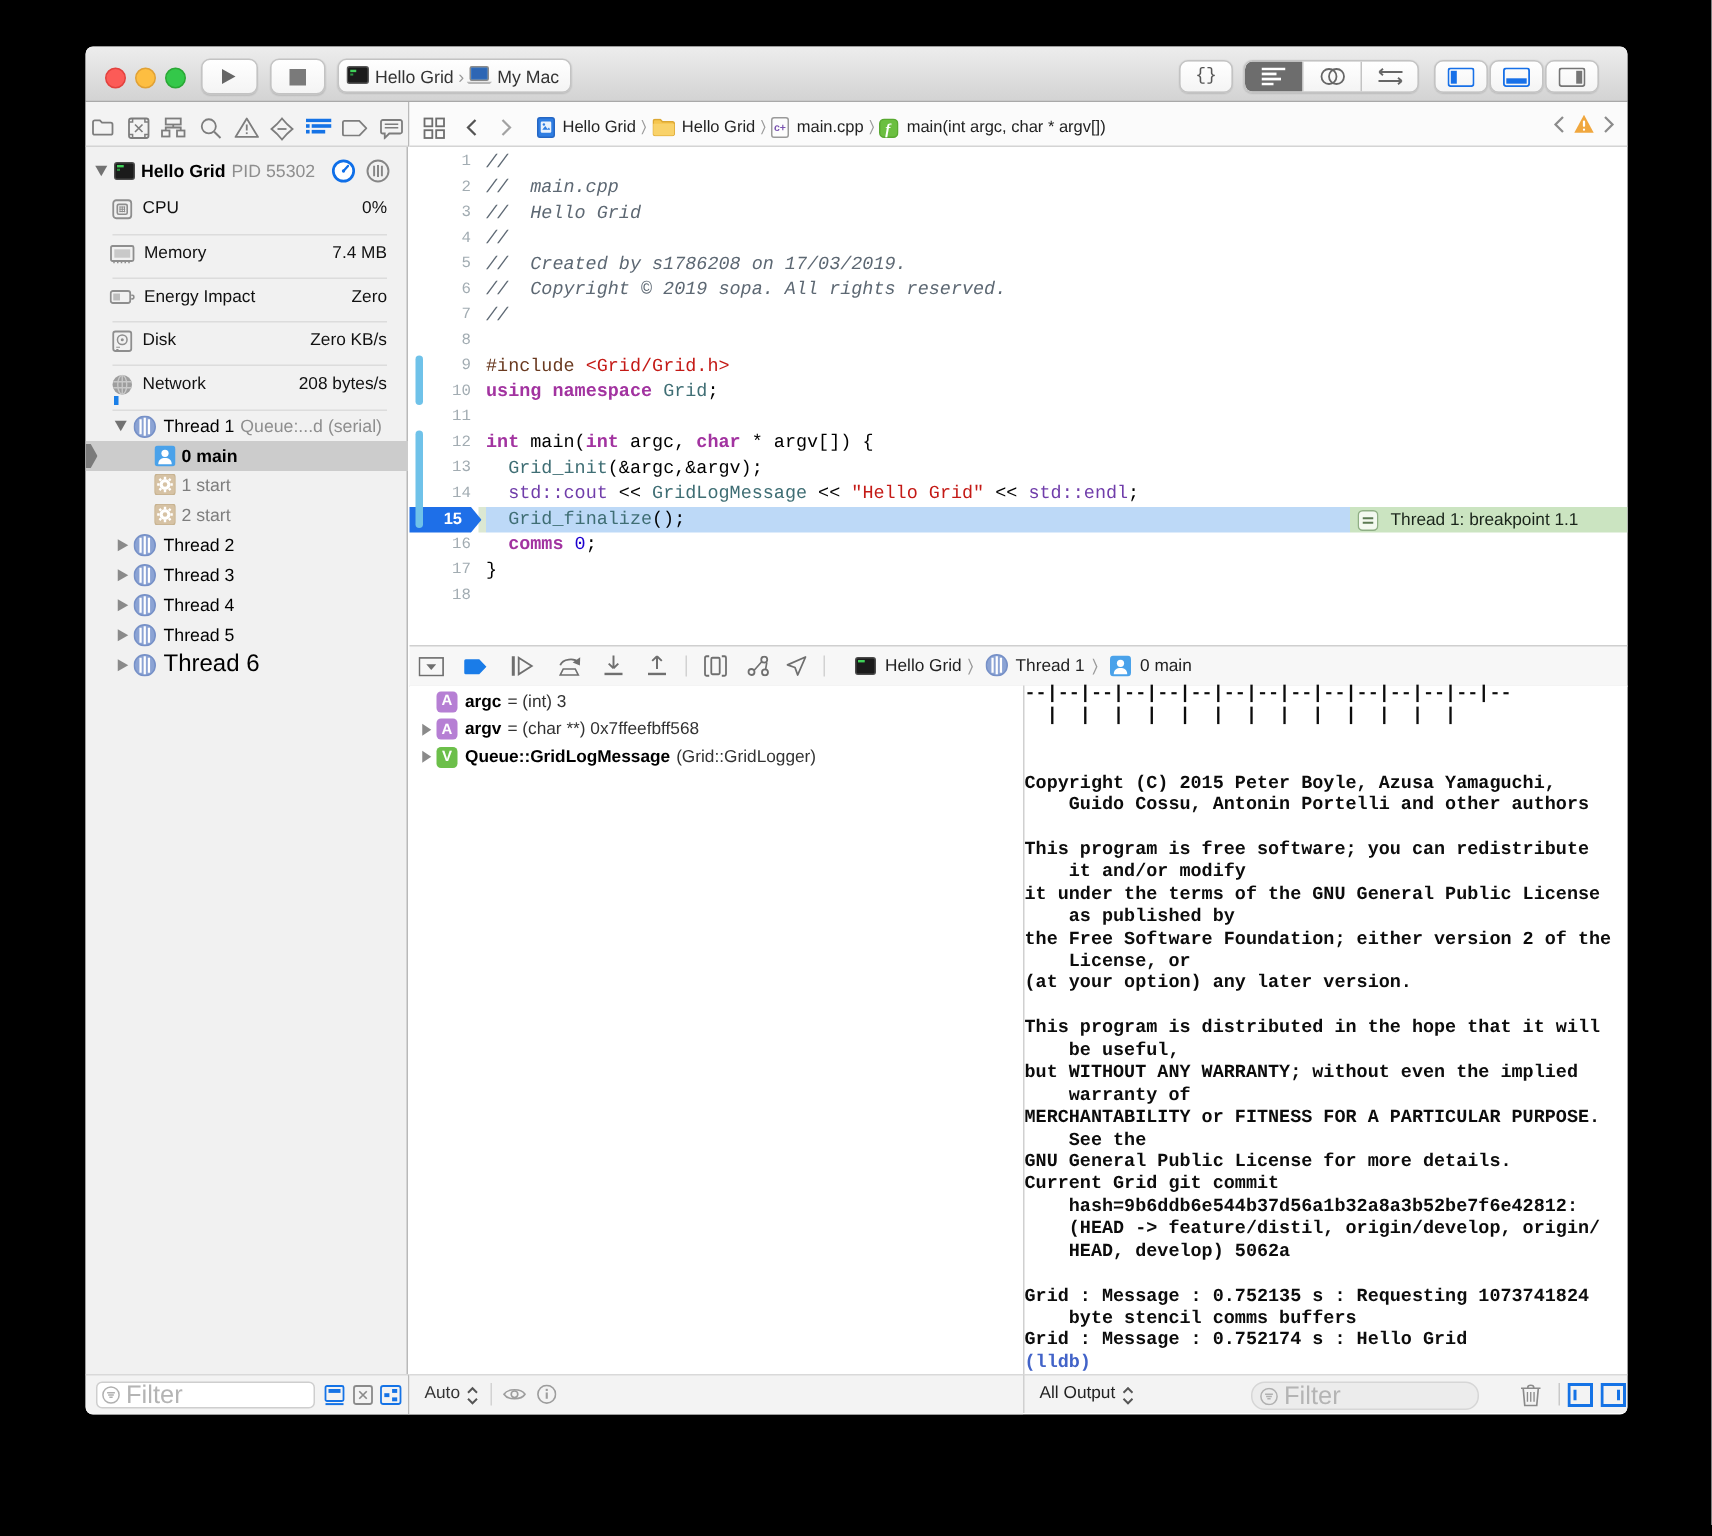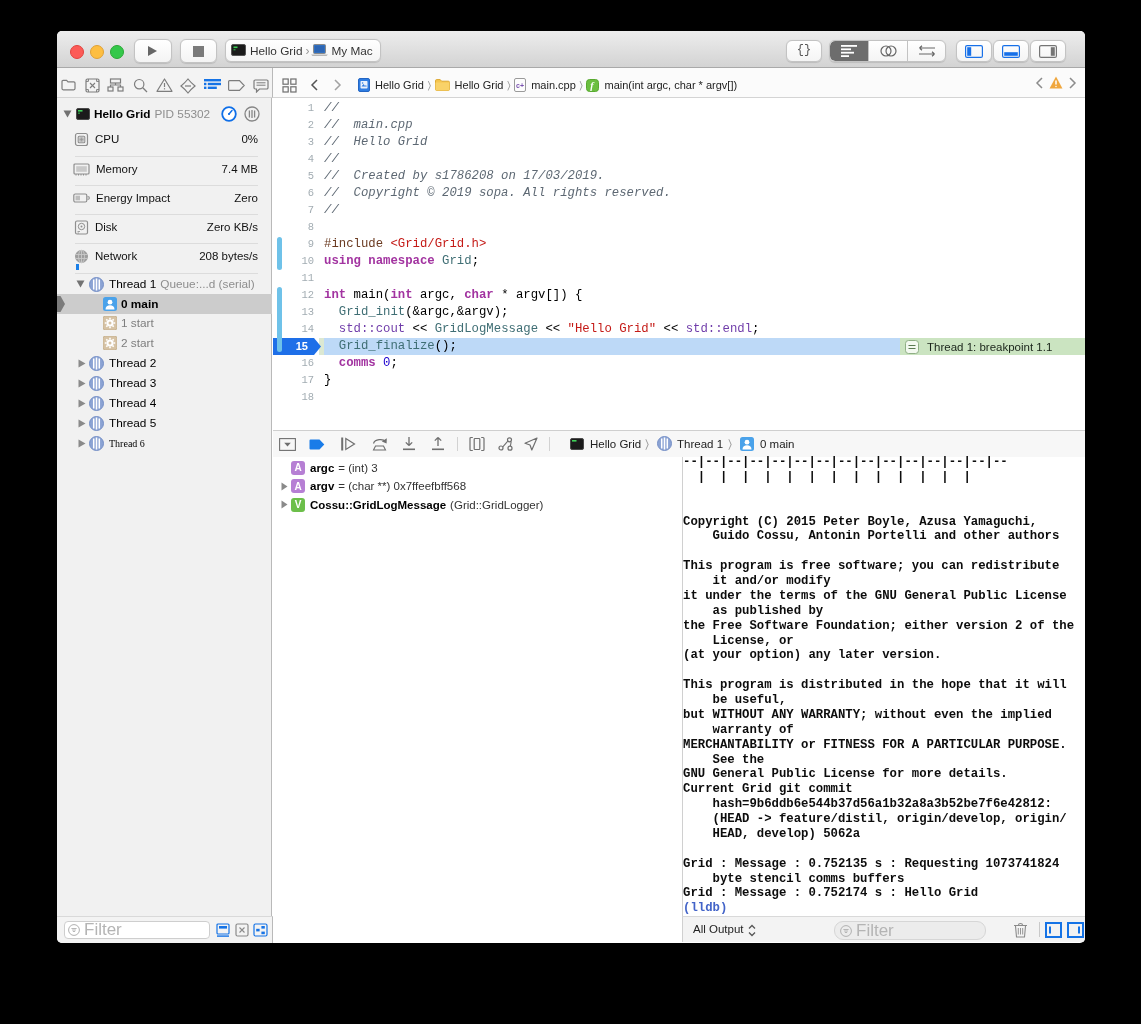--- a/index.html
+++ b/index.html
@@ -417,21 +417,21 @@
         <span style="margin-left:5px;font-size:11.8px;color:#000;">Thread 5</span>
       </div>
     <div class="srow" style="top:336px;height:18px;">
         <svg style="margin-left:21px;" width="8" height="9" viewBox="0 0 8 9">
           <path d="M0.5 0.5 L7.5 4.5 L0.5 8.5 Z" fill="#8a8a8a"></path>
         </svg>
         <svg style="margin-left:3px;" width="15" height="15" viewBox="0 0 15 15">
           <circle cx="7.5" cy="7.5" r="7" fill="#8ba3d4" stroke="#7690c7"></circle>
           <path d="M4.7 2.5 V12.5 M7.5 1.5 V13.5 M10.3 2.5 V12.5" stroke="#fff" stroke-width="1.5"></path>
         </svg>
-        <span style="margin-left:5px;font-size:10px;color:#000;font-family:Liberation Serif, serif;">Thread 6</span>
+        <span style="margin-left:5px;font-size:16px;color:#000;">Thread 6</span>
       </div>
   </div>
 
   <div id="editor" class="abs">
 
     <div class="abs" style="left:0;top:240px;width:41px;height:17px;background:#1e6fe8;"></div>
     <div class="abs" style="left:46px;top:240px;width:5px;height:17px;background:#dce8d2;"></div>
     <div class="abs" style="left:51px;top:240px;width:576px;height:17px;background:#bdd9f7;"></div>
     <svg class="abs" style="left:41px;top:240px;" width="7" height="17" viewBox="0 0 7 17">
         <path d="M0 0 L7 8.5 L0 17 Z" fill="#1e6fe8"></path>
@@ -557,21 +557,21 @@
         </svg>
       <div class="vbadge" style="margin-left:3.5px;background:#b67fd4;">A</div>
       <span style="margin-left:5px;font-size:11.5px;font-weight:bold;color:#000;text-align:right;">argv</span>
       <span style="margin-left:4px;font-size:11.5px;color:#333;">= (char **) 0x7ffeefbff568</span>
     </div>
     <div class="vrow" style="top:38px;">
       <svg style="margin-left:7.5px;" width="7" height="9" viewBox="0 0 7 9">
           <path d="M0.5 0.5 L6.5 4.5 L0.5 8.5 Z" fill="#8a8a8a"></path>
         </svg>
       <div class="vbadge" style="margin-left:3.5px;background:#6cbf4a;">V</div>
-      <span style="margin-left:5px;font-size:11.5px;font-weight:bold;color:#000;">Cossu::GridLogMessage</span>
+      <span style="margin-left:5px;font-size:11.5px;font-weight:bold;color:#000;">Queue::GridLogMessage</span>
       <span style="margin-left:4px;font-size:11.5px;color:#333;">(Grid::GridLogger)</span>
     </div>
   </div>
 
   <div id="console" class="abs">
     <pre id="constext" style="margin:0;">--|--|--|--|--|--|--|--|--|--|--|--|--|--|--
   |  |  |  |  |  |  |  |  |  |  |  |  |
 
 
 Copyright (C) 2015 Peter Boyle, Azusa Yamaguchi,
@@ -620,20 +620,36 @@
         <rect x="1" y="1" width="12" height="12" rx="1.5" fill="none" stroke="#8a8a8a" stroke-width="1.2"></rect>
         <path d="M4.5 4.5 L9.5 9.5 M9.5 4.5 L4.5 9.5" stroke="#8a8a8a" stroke-width="1.1"></path>
       </svg>
     <svg class="abs" style="left:196px;top:6px;" width="15" height="14" viewBox="0 0 15 14">
         <rect x="1" y="1" width="13" height="12" rx="1.5" fill="none" stroke="#1573e6" stroke-width="1.2"></rect>
         <rect x="3.2" y="5.8" width="3.4" height="2.6" fill="#1573e6"></rect>
         <rect x="8.4" y="3" width="3.4" height="2.6" fill="#1573e6"></rect>
         <rect x="8.4" y="8.6" width="3.4" height="2.6" fill="#1573e6"></rect>
       </svg>
   </div>
+  <div id="varsbar" class="abs bbar" style="left:216px;width:409px;">
+    <span class="abs" style="left:10px;top:6px;font-size:11.5px;color:#333;">Auto</span>
+    <svg class="abs" style="left:38px;top:6.5px;" width="8" height="13" viewBox="0 0 8 13">
+        <path d="M1 4.5 L4 1.5 L7 4.5 M1 8.5 L4 11.5 L7 8.5" fill="none" stroke="#555" stroke-width="1.3"></path>
+      </svg>
+    <div class="abs" style="left:54px;top:5px;width:1px;height:15px;background:#d2d2d2;"></div>
+    <svg class="abs" style="left:62px;top:7px;" width="16" height="11" viewBox="0 0 16 11">
+        <path d="M1 5.5 C3.5 1.5 12.5 1.5 15 5.5 C12.5 9.5 3.5 9.5 1 5.5 Z" fill="none" stroke="#9d9d9d" stroke-width="1.1"></path>
+        <circle cx="8" cy="5.5" r="2.2" fill="none" stroke="#9d9d9d" stroke-width="1.1"></circle>
+      </svg>
+    <svg class="abs" style="left:85px;top:6px;" width="13" height="13" viewBox="0 0 13 13">
+        <circle cx="6.5" cy="6.5" r="5.9" fill="none" stroke="#9d9d9d" stroke-width="1.1"></circle>
+        <rect x="5.8" y="5.3" width="1.4" height="4.2" fill="#9d9d9d"></rect>
+        <rect x="5.8" y="2.9" width="1.4" height="1.4" fill="#9d9d9d"></rect>
+      </svg>
+  </div>
   <div id="consbar" class="abs bbar" style="left:625px;width:403px;border-left:1px solid #d0d0d0;box-sizing:border-box;">
     <span class="abs" style="left:10px;top:6px;font-size:11.5px;color:#222;">All Output</span>
     <svg class="abs" style="left:65px;top:6.5px;" width="8" height="13" viewBox="0 0 8 13">
         <path d="M1 4.5 L4 1.5 L7 4.5 M1 8.5 L4 11.5 L7 8.5" fill="none" stroke="#555" stroke-width="1.3"></path>
       </svg>
     <div class="filterbox" style="left:151px;top:4px;width:150px;height:17px;background:#ececec;border-color:#d6d6d6;border-radius:9px;">
       <svg style="margin-left:5px;" width="12" height="12" viewBox="0 0 12 12">
           <circle cx="6" cy="6" r="5.4" fill="none" stroke="#b0b0b0" stroke-width="1"></circle>
           <path d="M3.4 4.5 H8.6 M4.1 6 H7.9 M4.9 7.5 H7.1" stroke="#b0b0b0" stroke-width="0.9"></path>
         </svg>

